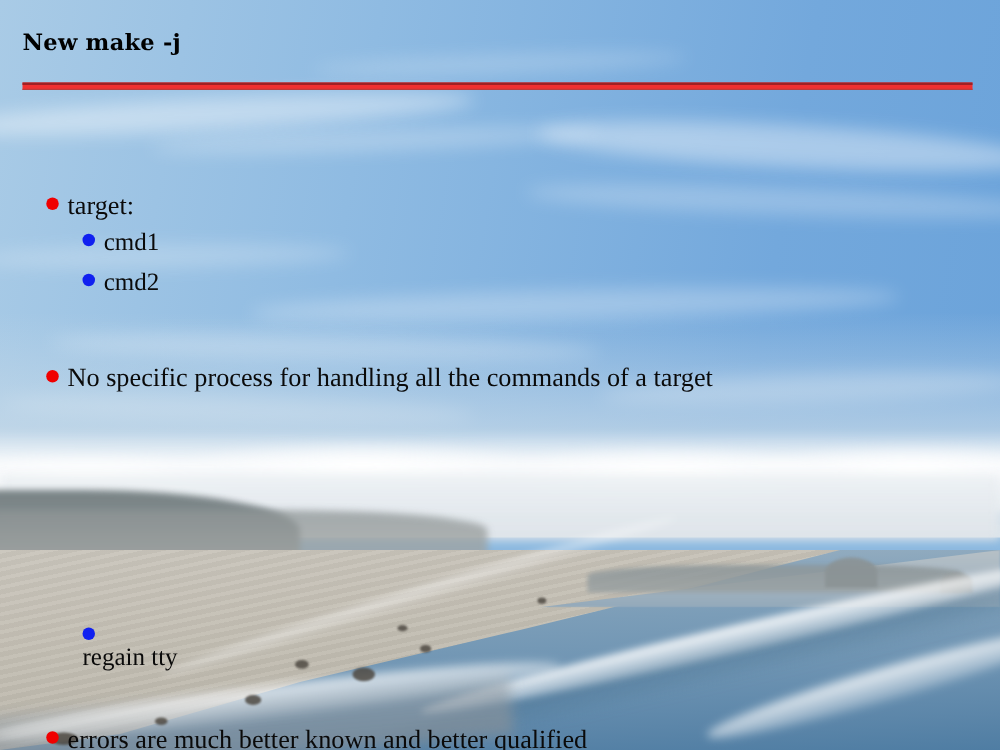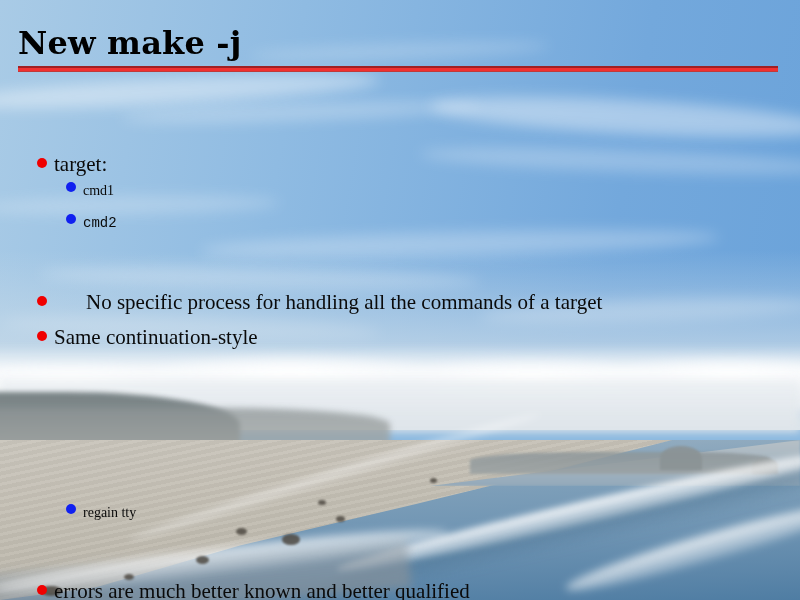--- a/index.html
+++ b/index.html
@@ -191,21 +191,21 @@
   .p5 { left: 318px; top: 500px; width: 8px;  height: 5px; }
   .p6 { left: 40px;  top: 586px; width: 22px; height: 10px; }
   .p7 { left: 430px; top: 478px; width: 7px;  height: 5px; }
   .p8 { left: 124px; top: 574px; width: 10px; height: 6px; }
 
   
   .title {
     position: absolute;
     left: 18px; top: 24px;
     font-family: "DejaVu Serif", "Liberation Serif", serif;
-    font-size: 32px;
+    font-size: 18px;
     font-weight: bold;
     color: #000000;
     letter-spacing: .2px;
     white-space: nowrap;
   }
   .rule {
     position: absolute;
     left: 18px; top: 66px;
     width: 760px; height: 6px;
     background: #f03030;
@@ -225,21 +225,21 @@
   .dot {
     display: inline-block;
     flex: 0 0 auto;
     border-radius: 50%;
     position: relative;
   }
   .dot.l1 { width: 10px; height: 10px; background: #f00000; top: -3px; margin-right: 7px; }
   .dot.l2 { width: 10px; height: 10px; background: #1020f0; top: -3px; margin-right: 7px; }
   .btext { color: #0a0a0a; }
   .lvl1 .btext { font-size: 21px; }
-  .lvl2 .btext { font-size: 14px; }
+  .lvl2 .btext { font-size: 20px; }
 </style>
 </head>
 <body>
 
 <div class="slide">
 
   <div class="bg">
     <div class="sky"></div>
     <div class="cirrus c10"></div>
     <div class="cirrus c1"></div>
@@ -284,33 +284,29 @@
 
   <div class="body" id="bullet-list">
       <div class="bullet-row lvl1" style="left: 37px; top: 136px;">
         <span class="dot l1"></span>
         <span class="btext">target:</span>
       </div>
       <div class="bullet-row lvl2" style="left: 66px; top: 167px;">
         <span class="dot l2"></span>
         <span class="btext">cmd1</span>
       </div>
-      <div class="bullet-row lvl2" style="left: 66px; top: 199px; font-family: Liberation Mono, monospace;">
+      <div class="bullet-row lvl2" style="left: 66px; top: 199px;">
         <span class="dot l2"></span>
         <span class="btext">cmd2</span>
       </div>
-      <div class="bullet-row lvl1" style="left: 37px; top: 274px; gap: 32px;">
+      <div class="bullet-row lvl1" style="left: 37px; top: 274px;">
         <span class="dot l1"></span>
         <span class="btext">No specific process for handling all the commands of a target</span>
       </div>
-      <div class="bullet-row lvl1" style="left: 37px; top: 309px;">
-        <span class="dot l1"></span>
-        <span class="btext">Same continuation-style</span>
-      </div>
-      <div class="bullet-row lvl2" style="left: 66px; top: 489px;">
+      <div class="bullet-row lvl2" style="left: 66px; top: 489px; flex-direction: column;">
         <span class="dot l2"></span>
         <span class="btext">regain tty</span>
       </div>
       <div class="bullet-row lvl1" style="left: 37px; top: 563px;">
         <span class="dot l1"></span>
         <span class="btext">errors are much better known and better qualified</span>
       </div>
     </div>
 
 </div>

